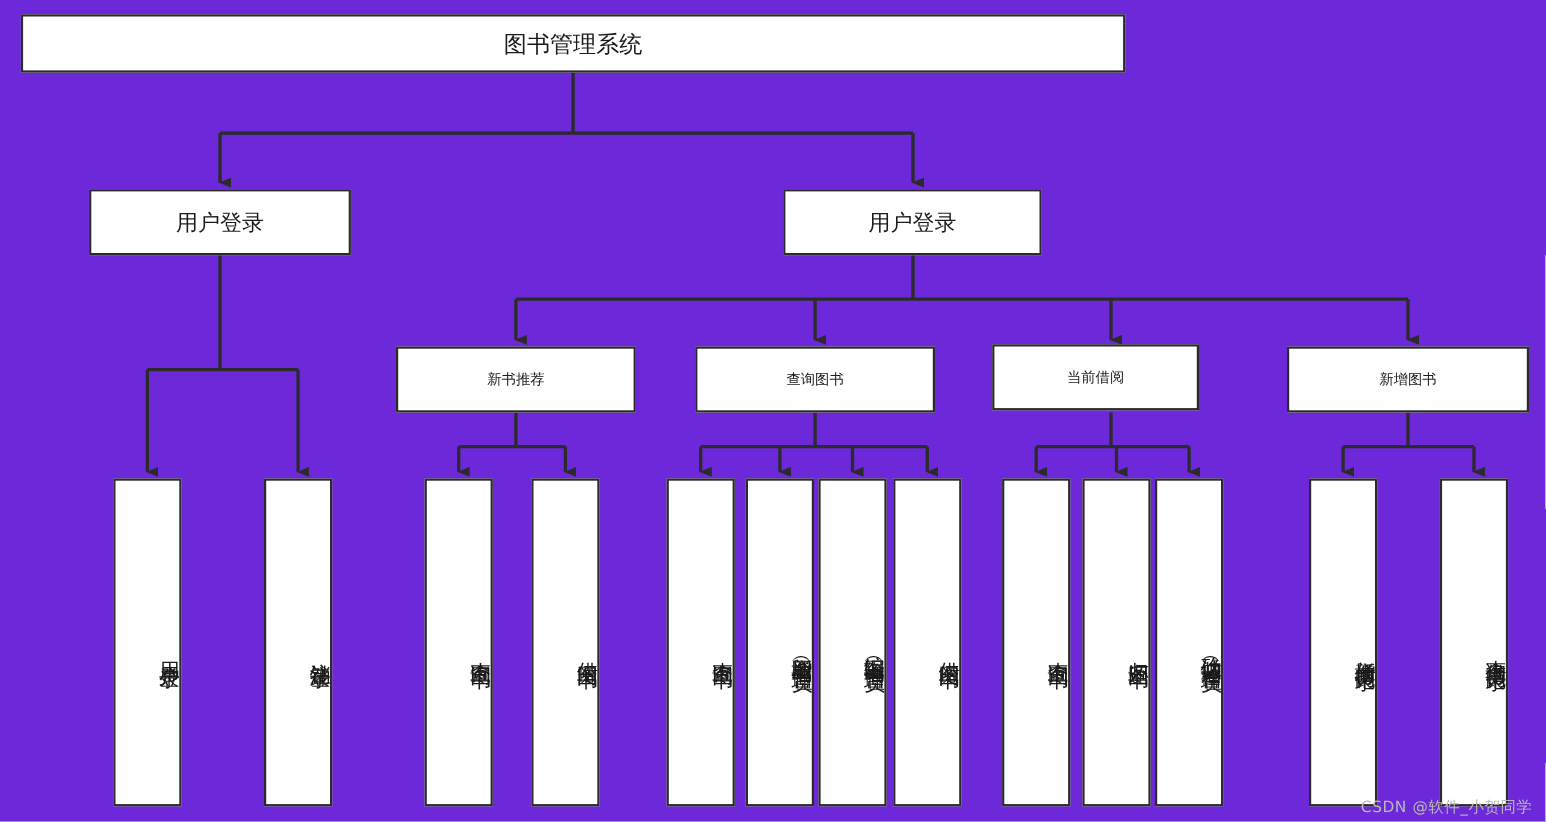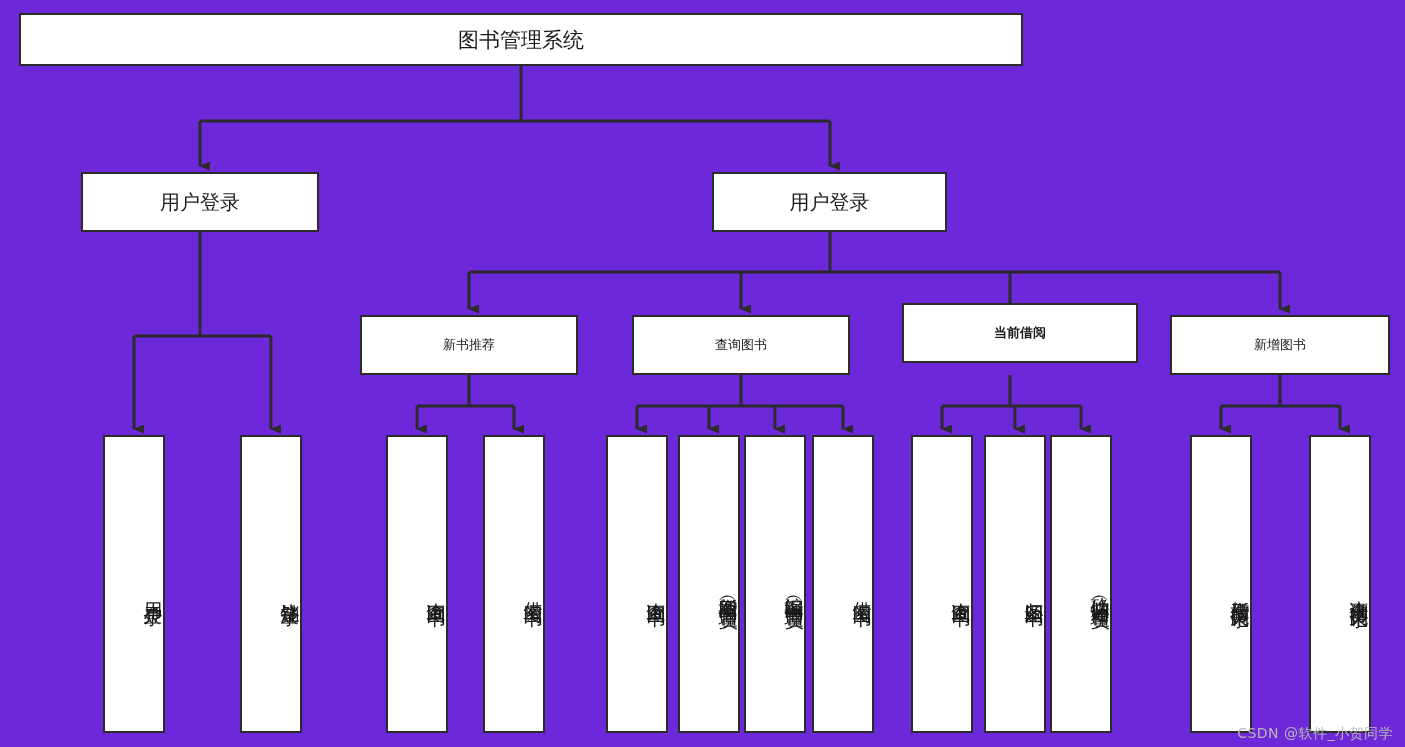--- a/index.html
+++ b/index.html
@@ -141,21 +141,21 @@
   <div class="node lvl2" style="left:712px; top:172px; width:235px; height:60px;">
     <span class="lbl">用户登录</span>
   </div>
 
   <div class="node lvl3" style="left:360px; top:315px; width:218px; height:60px;">
     <span class="lbl">新书推荐</span>
   </div>
   <div class="node lvl3" style="left:632px; top:315px; width:218px; height:60px;">
     <span class="lbl">查询图书</span>
   </div>
-  <div class="node lvl3" style="left:902px; top:303px; width:236px; height:60px;font-weight:bold;">
+  <div class="node lvl3" style="left:902px; top:313px; width:188px; height:60px;">
     <span class="lbl">当前借阅</span>
   </div>
   <div class="node lvl3" style="left:1170px; top:315px; width:220px; height:60px;">
     <span class="lbl">新增图书</span>
   </div>
 
   <div class="node leaf" style="left:103px; top:435px; width:62px; height:298px;">
     <span class="lbl">用户登录</span>
   </div>
   <div class="node leaf" style="left:240px; top:435px; width:62px; height:298px;">

